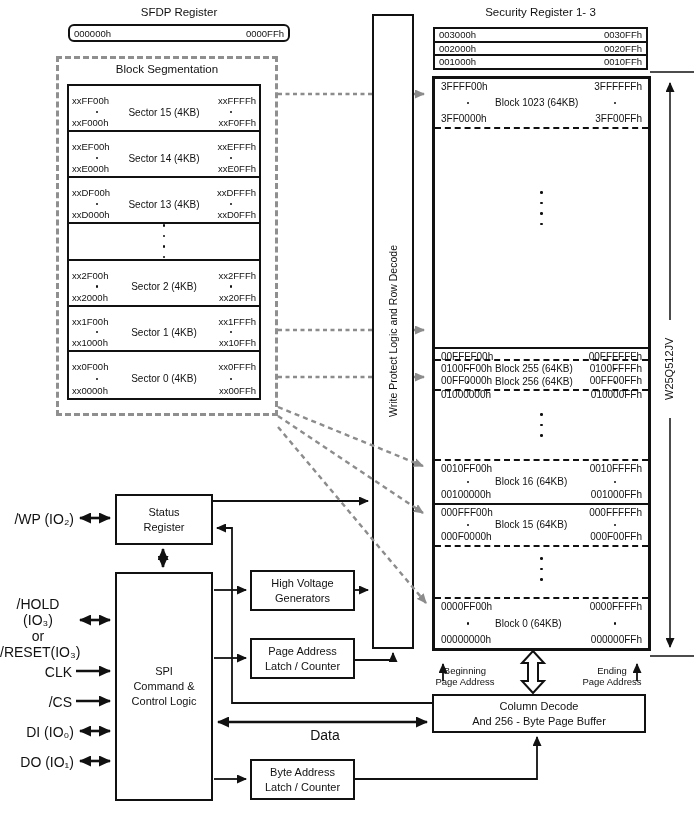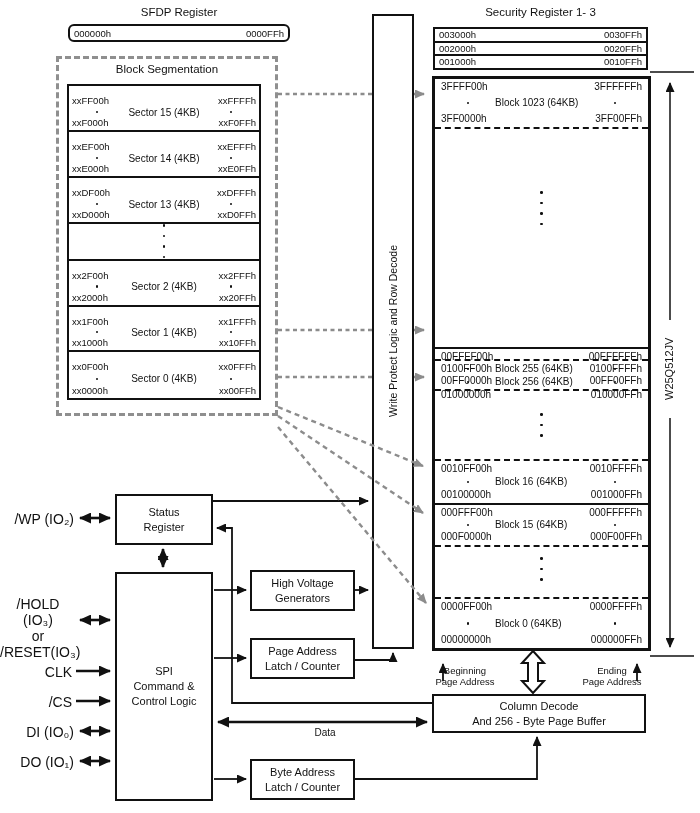--- a/index.html
+++ b/index.html
@@ -37,21 +37,21 @@
   .bl1,.bl3{display:flex;justify-content:space-between;line-height:12px;}
   .bl2{display:flex;justify-content:space-between;align-items:center;line-height:12px;}
   .dslot{width:54px;display:flex;justify-content:center;}
   .blabel{font-size:10px;text-align:left;flex:1;}
   
   .vtext{writing-mode:vertical-rl;transform:rotate(180deg);display:flex;align-items:center;justify-content:center;}
   
   .sig{position:absolute;font-size:14px;z-index:1;}
   .sig.r{text-align:right;}
   .sig.c{text-align:center;}
-  .lab{position:absolute;font-size:10px;text-align:center;z-index:1;}
+  .lab{position:absolute;font-size:14px;text-align:center;z-index:1;}
   .lab.small{font-size:9.5px;line-height:11px;}
 </style>
 </head>
 <body>
 
 <div class="canvas">
 
   <svg id="wires" class="layer" width="700" height="813">
     <defs>
       <marker id="mB" markerUnits="userSpaceOnUse" markerWidth="10" markerHeight="9" refX="9" refY="4.5" orient="auto-start-reverse">

